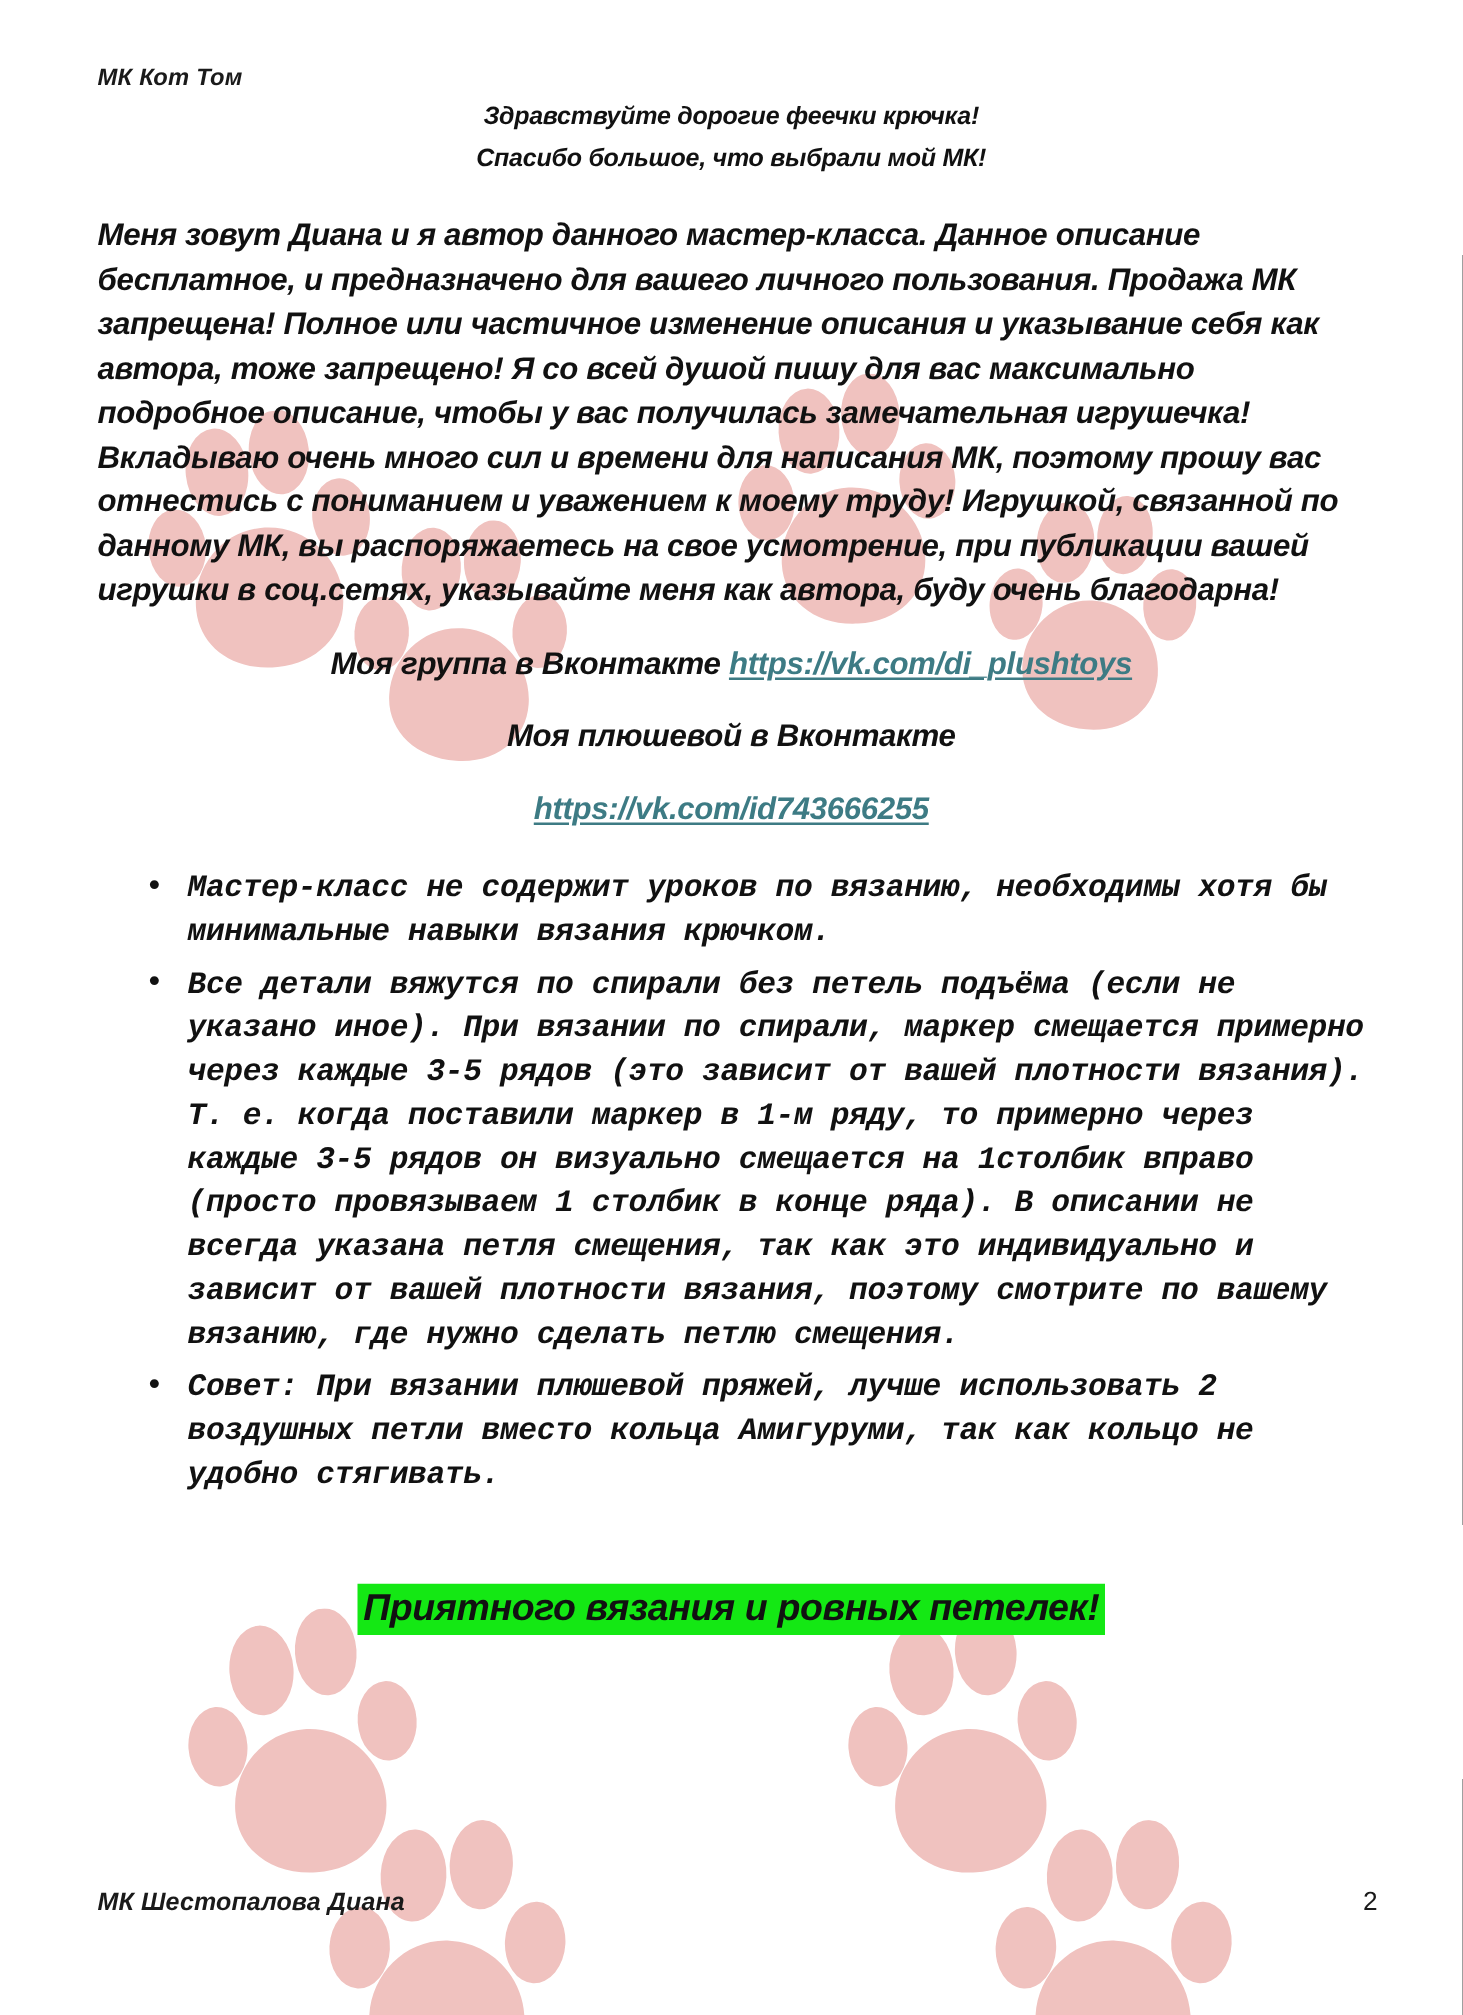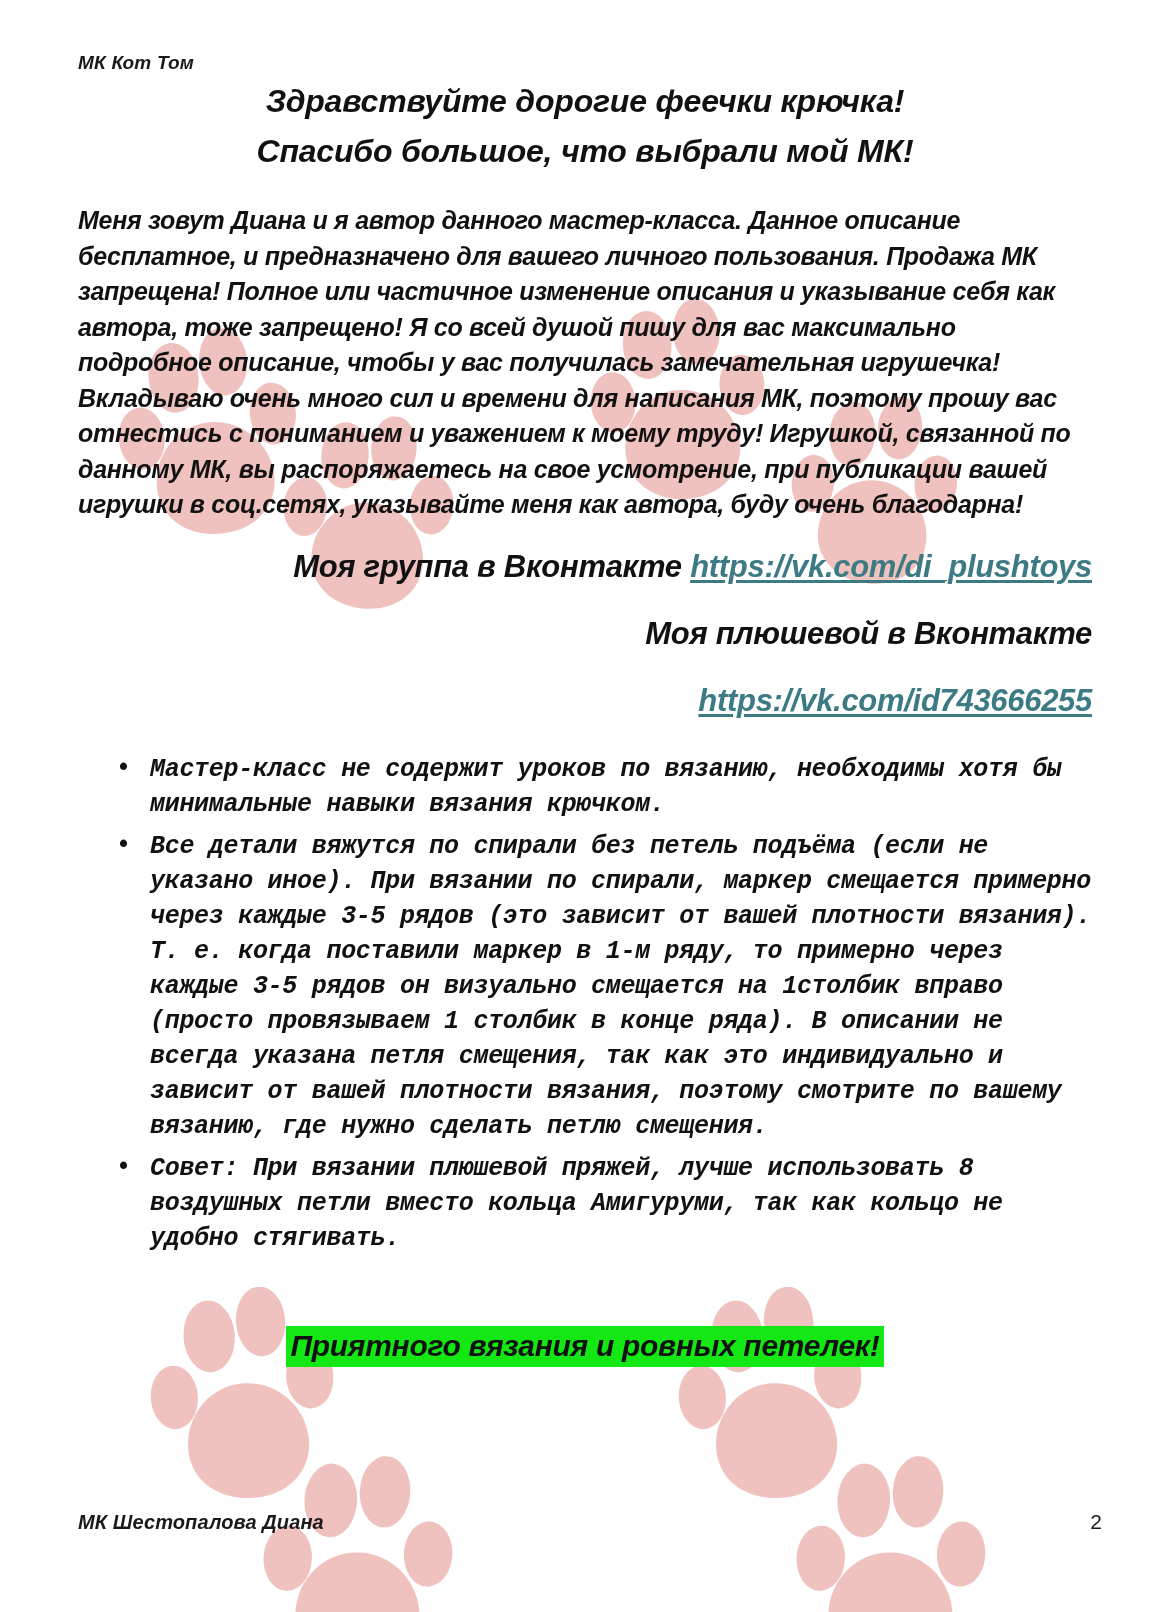--- a/index.html
+++ b/index.html
@@ -50,21 +50,21 @@
     font-weight: bold;
     font-style: italic;
     color: #1a1a1a;
     letter-spacing: 0.2px;
     font-stretch: condensed;
     margin-bottom: 4px;
   }
 
   .title-line {
     text-align: center;
-    font-size: 32px;
+    font-size: 20px;
     font-weight: bold;
     font-style: italic;
     color: #111111;
     letter-spacing: -0.2px;
     line-height: 1.35;
   }
   .title-line.first { margin-top: 6px; }
   .title-line.second { margin-top: 7px; }
 
   .intro {
@@ -73,22 +73,22 @@
     font-size: 25px;
     font-weight: bold;
     font-style: italic;
     color: #111111;
     line-height: 1.42;
     letter-spacing: -0.3px;
   }
 
   .link-block {
     margin-top: 16px;
-    text-align: right;
-    font-size: 31px;
+    text-align: center;
+    font-size: 25px;
     font-weight: bold;
     font-style: italic;
     color: #111111;
     line-height: 1.45;
     letter-spacing: -0.3px;
   }
   .link-block .row { margin-top: 22px; }
   .vk-link {
     color: #3d7b84;
     text-decoration: underline;
@@ -274,21 +274,21 @@
       </div>
       <div class="row">Моя плюшевой в Вконтакте</div>
       <div class="row">
         <span class="vk-link">https://vk.com/id743666255</span>
       </div>
     </div>
 
     <ul class="bullets">
       <li>Мастер-класс не содержит уроков по вязанию, необходимы хотя бы минимальные навыки вязания крючком.</li>
       <li>Все детали вяжутся по спирали без петель подъёма (если не указано иное). При вязании по спирали, маркер смещается примерно через каждые 3-5 рядов (это зависит от вашей плотности вязания). Т. е. когда поставили маркер в 1-м ряду, то примерно через каждые 3-5 рядов он визуально смещается на 1столбик вправо (просто провязываем 1 столбик в конце ряда). В описании не всегда указана петля смещения, так как это индивидуально и зависит от вашей плотности вязания, поэтому смотрите по вашему вязанию, где нужно сделать петлю смещения.</li>
-      <li>Совет: При вязании плюшевой пряжей, лучше использовать 8 воздушных петли вместо кольца Амигуруми, так как кольцо не удобно стягивать.</li>
+      <li>Совет: При вязании плюшевой пряжей, лучше использовать 2 воздушных петли вместо кольца Амигуруми, так как кольцо не удобно стягивать.</li>
     </ul>
 
     <div class="highlight-wrap">
       <span class="highlight">Приятного вязания и ровных петелек!</span>
     </div>
 
   </div>
 
   <div class="footer">
     <div class="footer-left">МК Шестопалова Диана</div>

